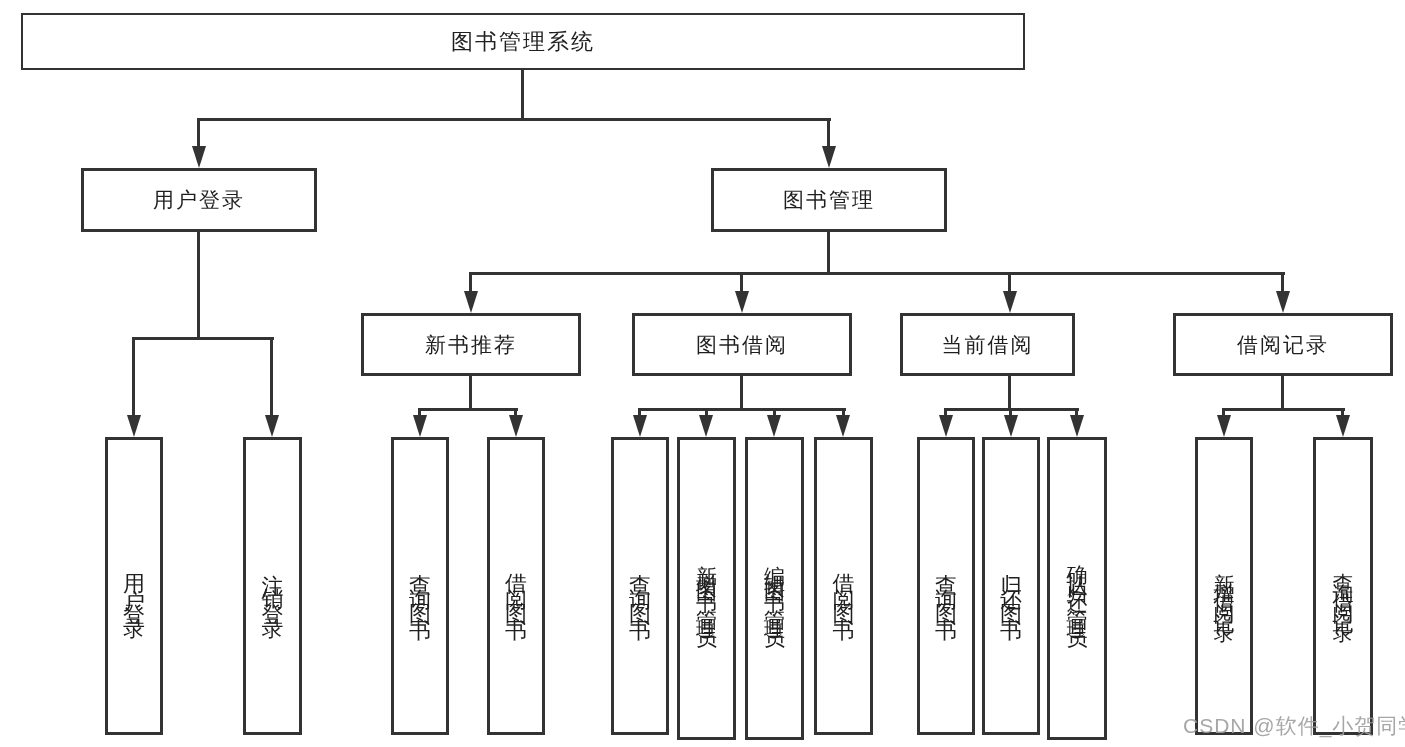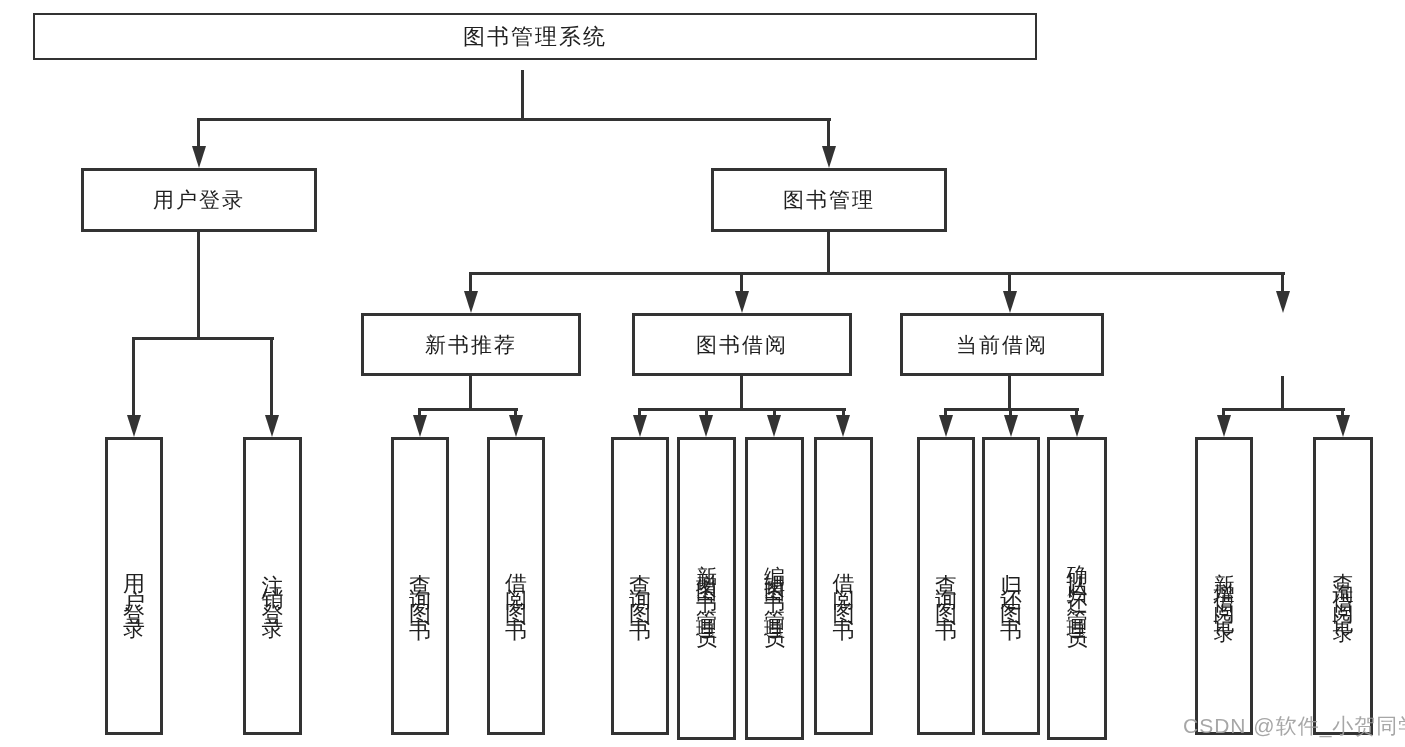--- a/index.html
+++ b/index.html
@@ -61,21 +61,21 @@
     opacity:.92;
     z-index:5;
     white-space:nowrap;
   }
 </style>
 </head>
 <body>
 
 <div class="canvas">
 
-  <div class="box-h root" style="left:33px;top:13px;width:1004px;height:47px;">
+  <div class="box-h root" style="left:21px;top:13px;width:1004px;height:57px;">
     <span>图书管理系统</span>
   </div>
 
   <div class="vline" style="left:521px;top:70px;height:50px;"></div>
   <div class="hline" style="left:197px;top:118px;width:634px;"></div>
   <div class="vline" style="left:197px;top:120px;height:28px;"></div>
   <div class="arrow" style="left:192px;top:146px;"></div>
   <div class="vline" style="left:827px;top:120px;height:28px;"></div>
   <div class="arrow" style="left:822px;top:146px;"></div>
 
@@ -103,22 +103,25 @@
   <div class="arrow" style="left:1003px;top:291px;"></div>
   <div class="vline" style="left:1281px;top:274px;height:19px;"></div>
   <div class="arrow" style="left:1276px;top:291px;"></div>
 
   <div class="box-h" style="left:632px;top:313px;width:220px;height:63px;">
     <span>图书借阅</span>
   </div>
   <div class="box-h" style="left:361px;top:313px;width:220px;height:63px;">
     <span>新书推荐</span>
   </div>
-  <div class="box-h" style="left:900px;top:313px;width:204px;height:63px;">
+  <div class="box-h" style="left:900px;top:313px;width:175px;height:63px;">
     <span>当前借阅</span>
+  </div>
+  <div class="box-h" style="left:1173px;top:313px;width:220px;height:63px;">
+    <span>借阅记录</span>
   </div>
 
   <div class="vline" style="left:469px;top:376px;height:33px;"></div>
   <div class="hline" style="left:418px;top:408px;width:100px;"></div>
   <div class="vline" style="left:418px;top:410px;height:9px;"></div>
   <div class="arrow" style="left:413px;top:415px;"></div>
   <div class="vline" style="left:514px;top:410px;height:9px;"></div>
   <div class="arrow" style="left:509px;top:415px;"></div>
 
   <div class="vline" style="left:740px;top:376px;height:33px;"></div>

